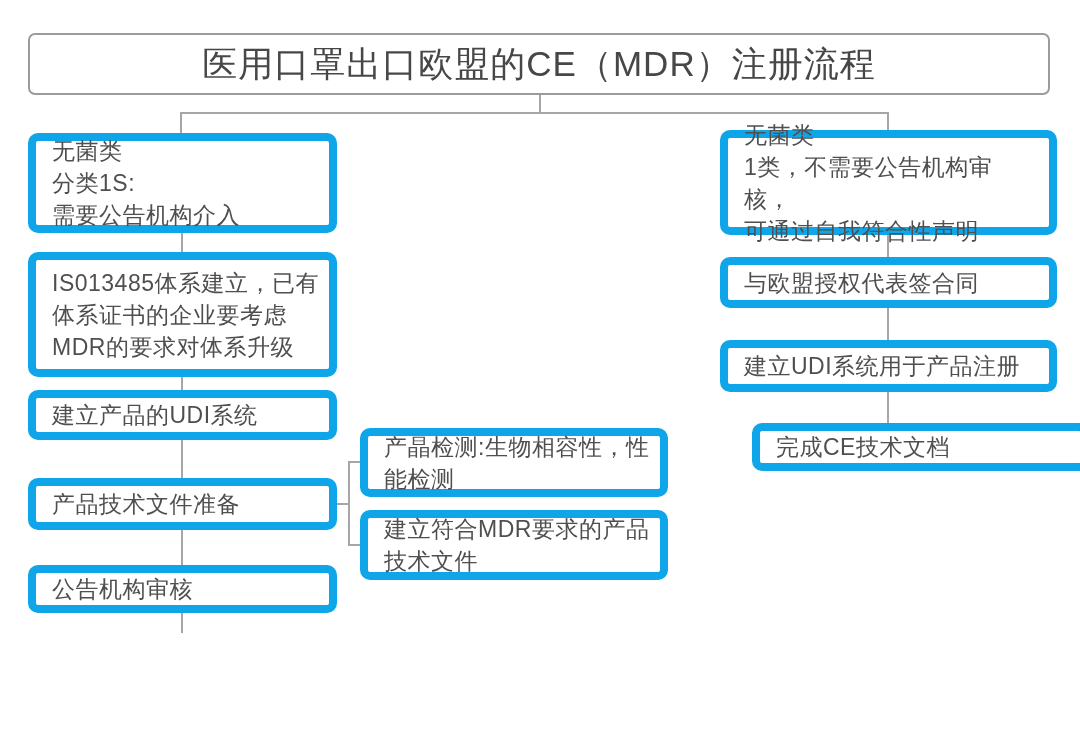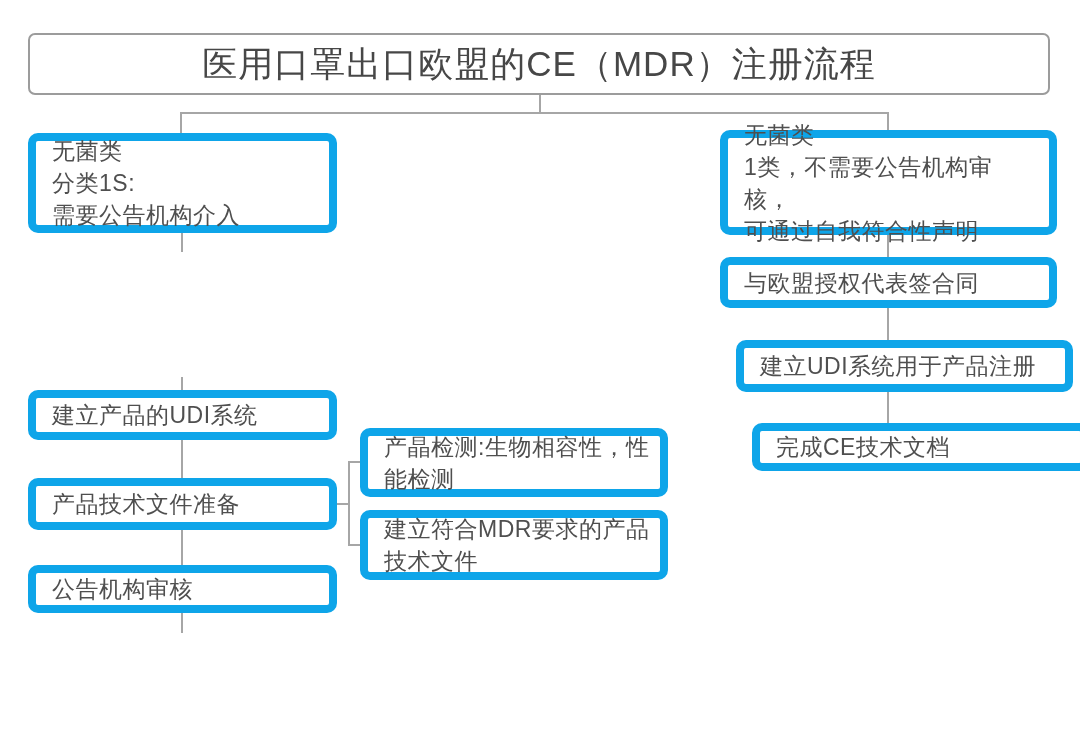--- a/index.html
+++ b/index.html
@@ -57,21 +57,21 @@
 
   
   .m { left: 360px; width: 308px; }
   .m1 { top: 428px; height: 69px; }
   .m2 { top: 510px; height: 70px; }
 
   
   .r { left: 720px; width: 337px; }
   .r1 { top: 130px; height: 105px; }
   .r2 { top: 257px; height: 51px; }
-  .r3 { top: 340px; height: 52px; margin-left: 16px; }
+  .r3 { top: 340px; height: 52px; }
   .r4 { top: 423px; height: 48px; margin-left: 32px; }
 
   .conn { position: absolute; background: #a6a6a6; }
 </style>
 </head>
 <body>
 
 <div class="canvas">
 
   <div class="title-box">
@@ -96,20 +96,25 @@
 
   <div class="conn" style="left:887px; top:235px; width:2px; height:22px;"></div>
   <div class="conn" style="left:887px; top:308px; width:2px; height:32px;"></div>
   <div class="conn" style="left:887px; top:392px; width:2px; height:31px;"></div>
 
   <div class="node l l1">
     <div class="txt">无菌类
 分类1S:
 需要公告机构介入</div>
   </div>
+  <div class="node l l2">
+    <div class="txt">IS013485体系建立，已有
+体系证书的企业要考虑
+MDR的要求对体系升级</div>
+  </div>
   <div class="node l l3">
     <div class="txt">建立产品的UDI系统</div>
   </div>
   <div class="node l l4">
     <div class="txt">产品技术文件准备</div>
   </div>
   <div class="node l l5">
     <div class="txt">公告机构审核</div>
   </div>
 

